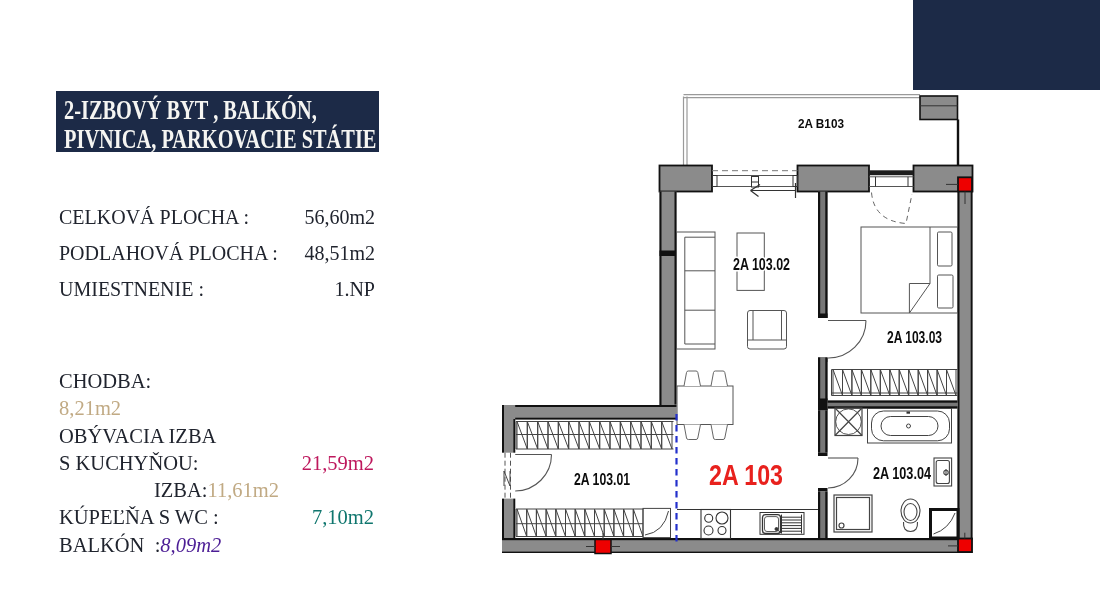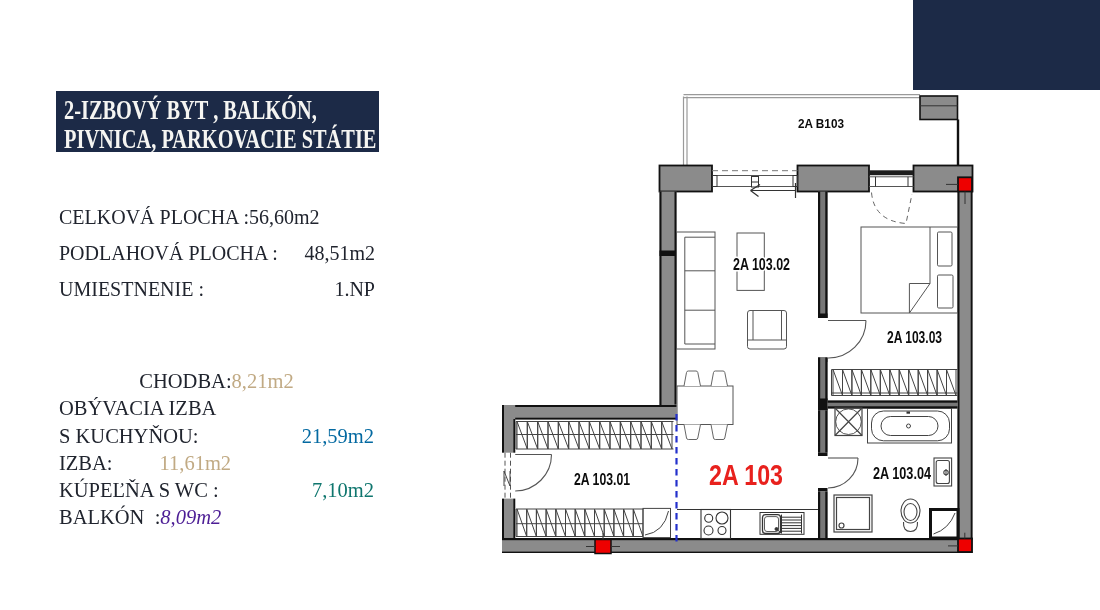--- a/index.html
+++ b/index.html
@@ -12,45 +12,45 @@
 <div class="page">
 
   <div class="abs" style="left:913px;top:0;width:187px;height:90px;background:#1c2a47;"></div>
 
 
   <div class="abs" style="left:56px;top:91px;width:323px;height:61px;background:#1c2a47;"></div>
 
   <div class="abs" style="left:64px;top:95px;width:440px;color:#f5f5f2;font-weight:bold;font-size:28px;line-height:29px;white-space:nowrap;transform:scaleX(0.728);transform-origin:left top;">2-IZBOVÝ BYT , BALKÓN,<br>PIVNICA, PARKOVACIE STÁTIE</div>
 
   <div class="abs" style="left:59px;top:199px;width:316px;font-size:20px;color:#20242e;line-height:36px;">
-    <div style="display:flex;justify-content:flex-start;">
+    <div style="display:flex;justify-content:space-between;">
         <span>CELKOVÁ PLOCHA :</span>
         <span>56,60m2</span>
       </div>
     <div style="display:flex;justify-content:space-between;">
         <span>PODLAHOVÁ PLOCHA :</span>
         <span>48,51m2</span>
       </div>
     <div style="display:flex;justify-content:space-between;">
         <span>UMIESTNENIE :</span>
         <span>1.NP</span>
       </div>
   </div>
 
   <div class="abs" style="left:59px;top:368px;width:315px;font-size:20.5px;color:#20242e;line-height:27.3px;">
-    <div style="display:flex;justify-content:center;">
+    <div style="display:flex;justify-content:flex-start;flex-direction:column;">
         <span>CHODBA:</span>
         <span style="color:#c1aa84;">8,21m2</span>
       </div>
     <div>OBÝVACIA IZBA</div>
     <div style="display:flex;justify-content:space-between;">
         <span>S KUCHYŇOU:</span>
-        <span style="color:#0369a1;">21,59m2</span>
-      </div>
-    <div style="display:flex;justify-content:flex-start;gap:47px;">
+        <span style="color:#be185d;">21,59m2</span>
+      </div>
+    <div style="display:flex;justify-content:center;">
         <span>IZBA:</span>
         <span style="color:#c1aa84;">11,61m2</span>
       </div>
     <div style="display:flex;justify-content:space-between;">
         <span>KÚPEĽŇA S WC :</span>
         <span style="color:#0f766e;">7,10m2</span>
       </div>
     <div style="display:flex;justify-content:flex-start;">
         <span>BALKÓN&nbsp;&nbsp;:</span>
         <span style="color:#4c1d95;font-style:italic;">8,09m2</span>

